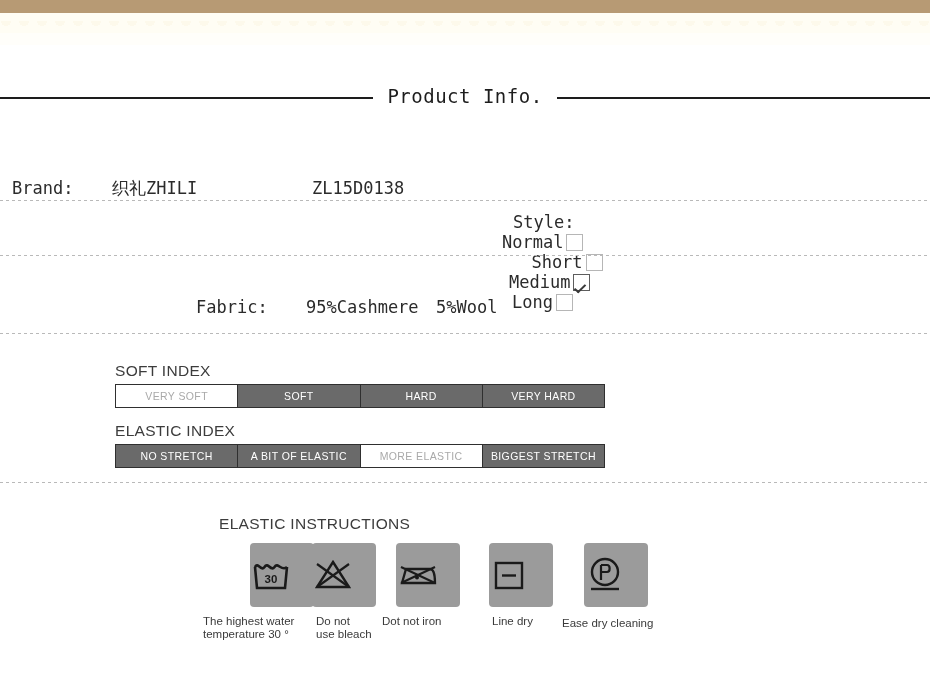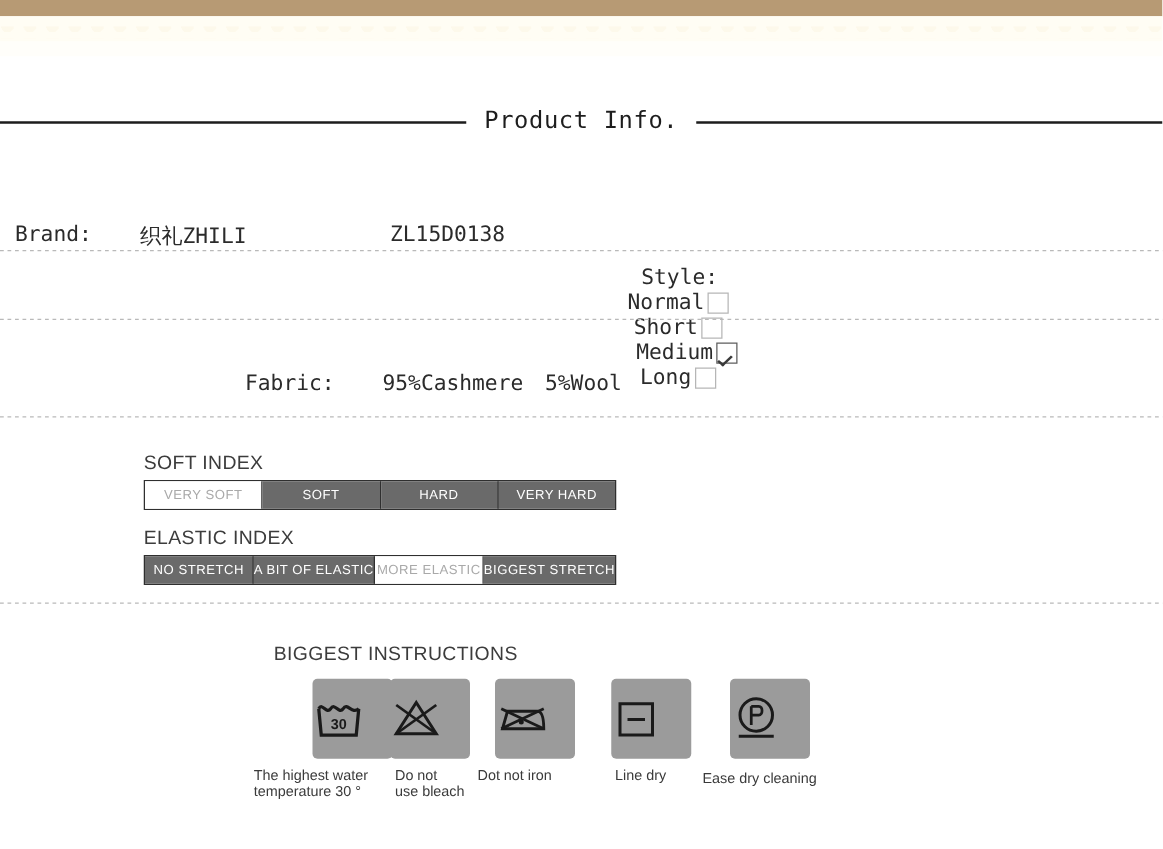--- a/index.html
+++ b/index.html
@@ -75,21 +75,21 @@
 
   #style-row .spec-label { width:100px; }
 
   #fabric-row .spec-label { width:110px; }
   #fabric-row #fabric-a { width:130px; }
 
   
   .opt { display:inline-flex; align-items:center; }
   .opt + .opt { margin-left:8px; }
   #opt-normal { width:122px; }
-  #opt-short  { width:120px; }
+  #opt-short  { width:120px;justify-content:center; }
   #opt-medium { width:116px; }
   #opt-long   { width:110px; }
   .opt .opt-label { margin-right:3px; }
   .box {
     width:17px; height:17px;
     border:1.6px solid #b6b6b6;
     background:#fff;
     display:inline-block;
     position:relative;
     flex:0 0 auto;
@@ -110,21 +110,21 @@
   #soft-block    { margin-top:14px; }
   #elastic-block { margin-top:12px; }
   .index-heading {
     font-size:15.5px;
     color:#3c3c3c;
     letter-spacing:.3px;
     margin-bottom:4px;
   }
   .scale {
     display:flex;
-    width:378px;
+    width:490px;
     border:1px solid #2f2f2f;
   }
   .scale .cell {
     flex:1 1 0;
     height:22px;
     background:#6a6a6a;
     color:#ffffff;
     font-size:10.5px;
     letter-spacing:.4px;
     display:flex; align-items:center; justify-content:center;
@@ -244,21 +244,21 @@
     <div class="cell">NO STRETCH</div>
     <div class="cell">A BIT OF ELASTIC</div>
     <div class="cell active">MORE ELASTIC</div>
     <div class="cell">BIGGEST STRETCH</div>
   </div>
 </div>
 
 <div class="divider" style="position:absolute;top:482px;"></div>
 
 <div id="washing-block" style="position:absolute;top:497px;">
-  <div id="washing-heading">BIGGEST INSTRUCTIONS</div>
+  <div id="washing-heading">ELASTIC INSTRUCTIONS</div>
 
   <div id="care-list">
 
     <div class="care-item item-1">
       <div class="care-icon">
         <svg width="42" height="38" viewBox="0 0 42 38">
           <path d="M5 11 L7 32 L35 32 L37 11" fill="none" stroke="#1a1a1a" stroke-width="2.6" stroke-linejoin="miter"></path>
           <path d="M5 11 C8 5.5 11 16 14.5 11 C18 5.5 21 16 24.5 11 C28 5.5 31.5 16 37 11" fill="none" stroke="#1a1a1a" stroke-width="2.6" stroke-linejoin="round"></path>
           <text x="21" y="27" font-family="Liberation Sans, sans-serif" font-size="11.5" font-weight="bold" fill="#1a1a1a" text-anchor="middle">30</text>
         </svg>

